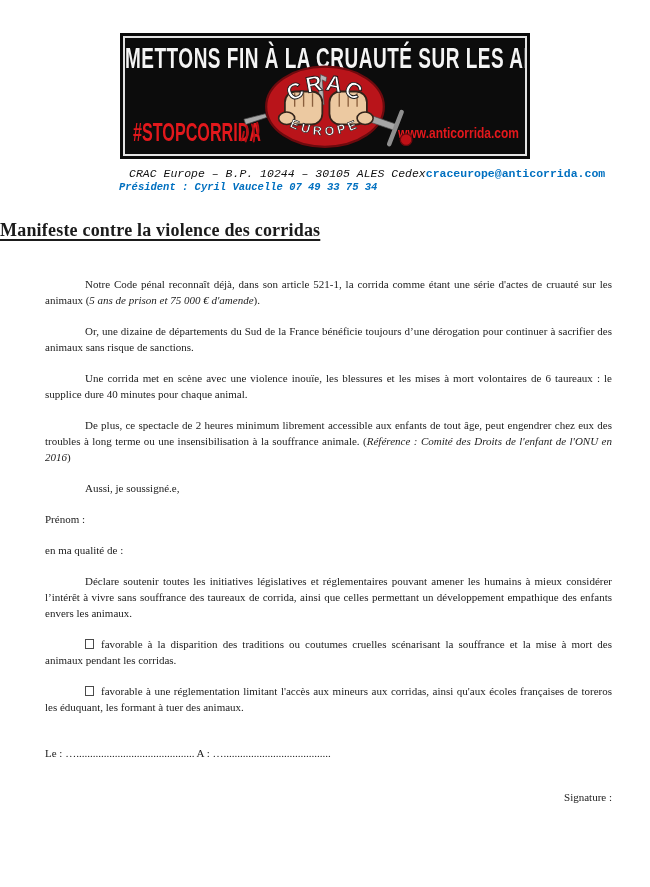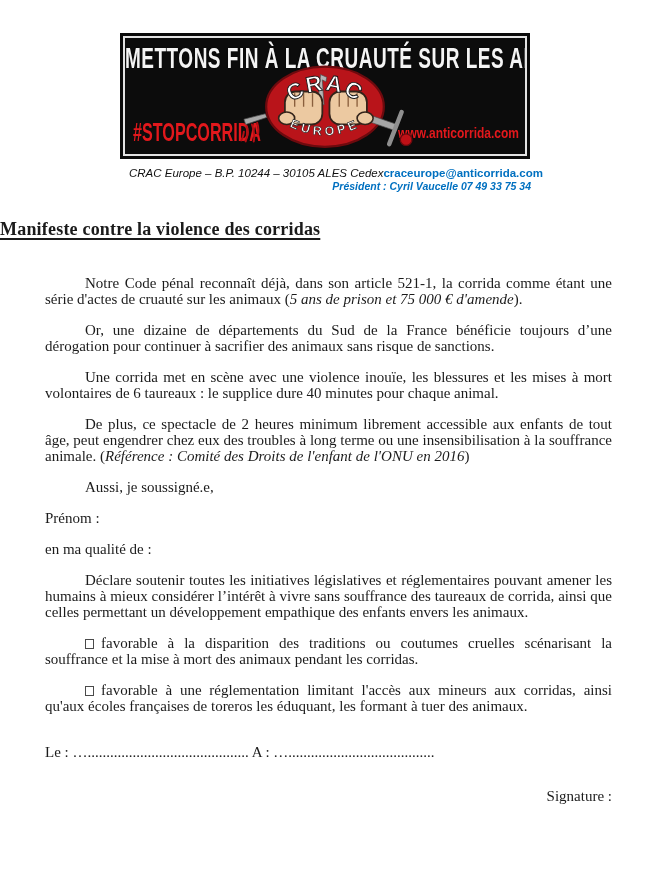--- a/index.html
+++ b/index.html
@@ -29,33 +29,33 @@
     white-space:nowrap; letter-spacing:0px;
     transform:scale(0.95,1.5); transform-origin:left bottom;
   }
   .website {
     position:absolute; right:6px; bottom:12px;
     font-family:"Liberation Sans", sans-serif; font-weight:bold; font-size:12px;
     white-space:nowrap; transform:scale(1,1.25); transform-origin:right bottom;
   }
   .logo-svg { position:absolute; left:50%; bottom:0; transform:translateX(-50%); }
   
-  .contact { width:412px; margin:8px auto 0; font-family:Liberation Sans, sans-serif; }
+  .contact { width:412px; margin:8px auto 0; font-family:Liberation Mono, monospace; }
   .contact-line1 { display:flex; justify-content:space-between; align-items:baseline; }
   .address { font-style:italic; font-size:11.5px; color:#111; padding-left:10px; white-space:nowrap; }
   .email { font-weight:bold; font-size:11.5px; text-decoration:none; white-space:nowrap; }
-  .president { text-align:right; font-size:10.5px; font-weight:bold; font-style:italic; margin-top:1px; }
+  .president { text-align:left; font-size:10.5px; font-weight:bold; font-style:italic; margin-top:1px; }
   
   .doc-title {
     margin-top:27px; text-align:left; font-size:18px; font-weight:bold;
     text-decoration:underline; text-decoration-thickness:1.5px; text-underline-offset:3px;
     letter-spacing:0.2px;
   }
   
-  .content { padding:35px 38px 0 45px; font-size:15px; line-height:16px; text-align:justify; }
+  .content { padding:35px 38px 0 45px; font-size:11px; line-height:16px; text-align:justify; }
   .content p { margin:0 0 15px 0; text-indent:40px; }
   .content p.nofield { text-indent:0; }
   .content .it { font-style:italic; }
   .cb {
     display:inline-block; width:9px; height:10px; border:1px solid #4a4a4a;
     margin-right:7px; vertical-align:-1px; background:#fff; cursor:pointer;
   }
   .date-line { margin-top:30px !important; text-indent:0 !important; }
   .signature-line { margin-top:28px !important; margin-left:183px !important; text-indent:0 !important; text-align:right;font-family:Liberation Serif, serif; }
 </style>

